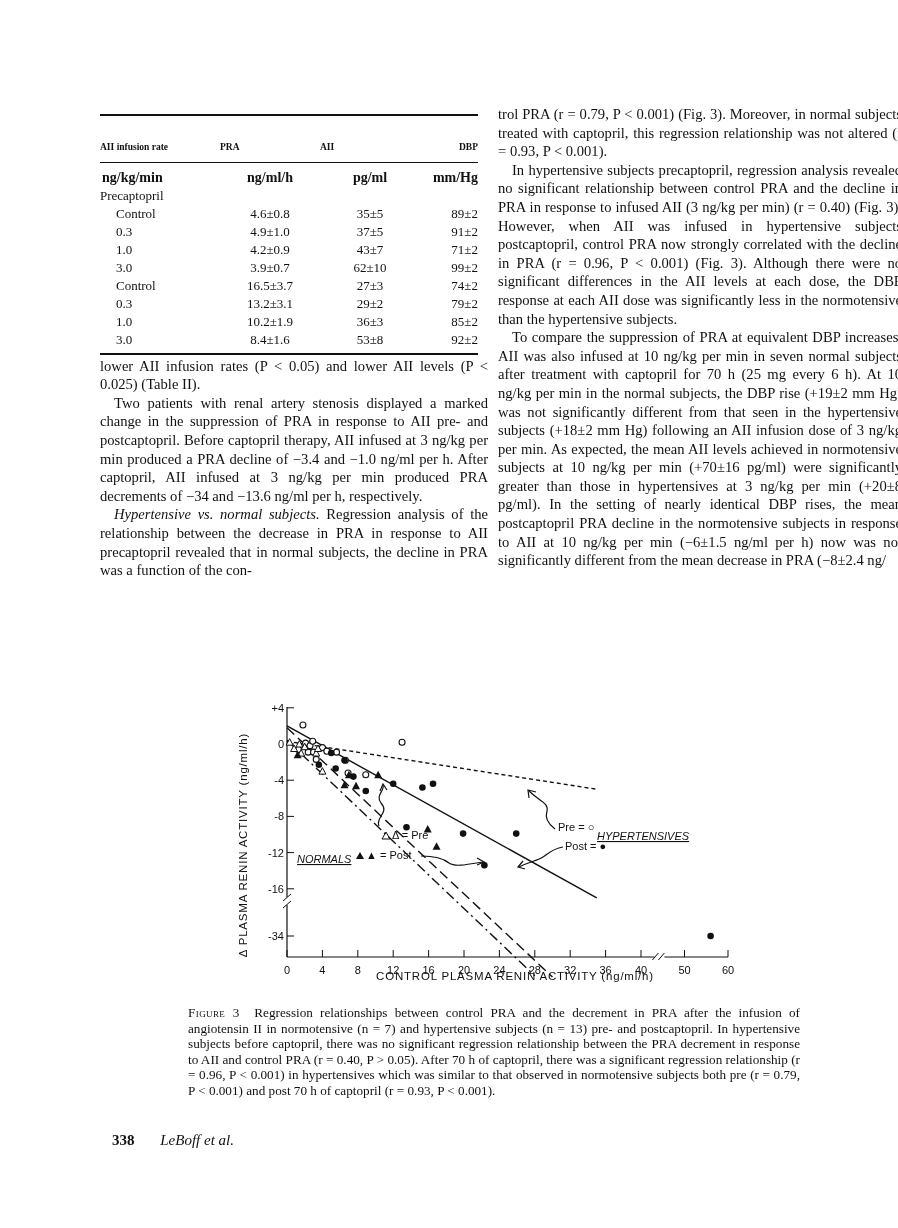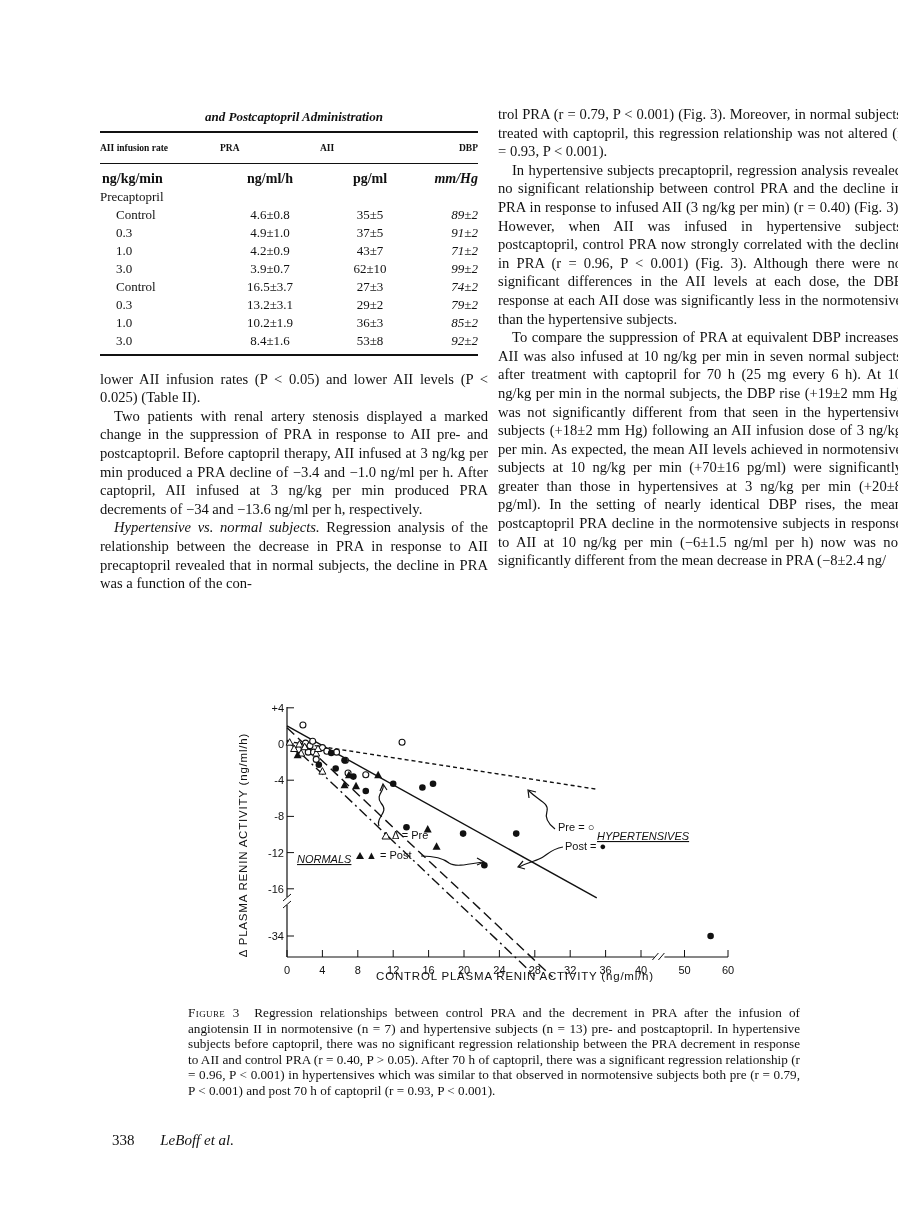--- a/index.html
+++ b/index.html
@@ -6,50 +6,49 @@
   body { width: 898px; height: 1228px; position: relative; overflow: hidden; color: #111; font-family: "Liberation Serif", "DejaVu Serif", serif; }
   .col { position: absolute; font-size: 14.6px; line-height: 18.6px; text-align: justify; }
   .col p { margin: 0; }
   .col p.indent { text-indent: 14px; }
   #left-col { left: 100px; top: 108px; width: 388px; }
   #right-col { left: 498px; top: 105px; width: 404px; }
   .table-caption { text-align: center; }
   .table-label { font-variant: small-caps; font-size: 15px; letter-spacing: 0.5px; line-height: 18px; }
   .table-title { font-style: italic; font-weight: bold; font-size: 13px; line-height: 17px; }
   table.data { width: 378px; border-collapse: collapse; margin-top: 6px; font-size: 13px; }
-  table.data th { font-size: 9.5px; font-weight: bold; font-family: "Liberation Serif", serif; padding: 6px 0 5px 0; border-top: 2px solid #111; border-bottom: 1px solid #111; }
+  table.data th { font-size: 9.5px; font-weight: bold; font-family: "Liberation Serif", serif; padding: 22px 0 5px 0; border-top: 2px solid #111; border-bottom: 1px solid #111; }
   table.data th.c1 { text-align: left; }
   table.data td { padding: 0; line-height: 18px; height: 18px; }
   table.data td.num { text-align: center; }
-  table.data td.dbp { text-align: right; font-style: italic; }
+  table.data td.dbp { text-align: right; }
   table.data tr.units td { font-size: 14px; font-weight: bold; padding-top: 6px; line-height: 13px; }
   table.data tr.group td { padding-left: 0; }
   table.data td.sub { padding-left: 16px; margin-top: 36px; }
   table.data tr.gap td { padding-top: 6px; }
   table.data tr.last td { border-bottom: 2px solid #111; padding-bottom: 4px; }
-  .para-tail { margin-top: 14px; }
+  .para-tail { margin-top: 2px; }
   i { font-style: italic; }
   #figure { position: absolute; left: 225px; top: 695px; width: 540px; height: 300px; }
   #figure svg { position: absolute; left: 0; top: 0; }
   .axis-text { font-family: "Liberation Sans", "DejaVu Sans", sans-serif; font-size: 11px; fill: #111; }
   .axis-label { font-family: "Liberation Sans", "DejaVu Sans", sans-serif; font-size: 11.5px; fill: #111; letter-spacing: 0.8px; }
   .legend-text { font-family: "Liberation Sans", "DejaVu Sans", sans-serif; font-size: 11px; fill: #111; }
   .legend-under { font-family: "Liberation Sans", "DejaVu Sans", sans-serif; font-size: 11px; font-style: italic; fill: #111; text-decoration: underline; }
   #caption { position: absolute; left: 188px; top: 1005px; width: 612px; font-size: 13.2px; line-height: 15.6px; text-align: justify; }
   #caption .fig-label { font-variant: small-caps; letter-spacing: 0.4px; }
   #footer { position: absolute; left: 112px; top: 1132px; font-size: 15px; }
-  #footer .page-no { font-weight: normal; }
+  #footer .page-no { font-weight: bold; }
   #footer .authors { font-weight: normal; font-style: italic; margin-left: 22px; }
 </style>
 </head>
 <body>
 
 <div id="left-col" class="col">
   <div class="table-caption">
-    <div class="table-title">and Postcaptopril Administration</div>
   </div>
   <table class="data">
     <thead>
       <tr>
         <th class="c1" style="width:120px">AII infusion rate</th>
         <th style="width:100px">PRA</th>
         <th style="width:100px">AII</th>
         <th style="text-align:right">DBP</th>
       </tr>
     </thead>

